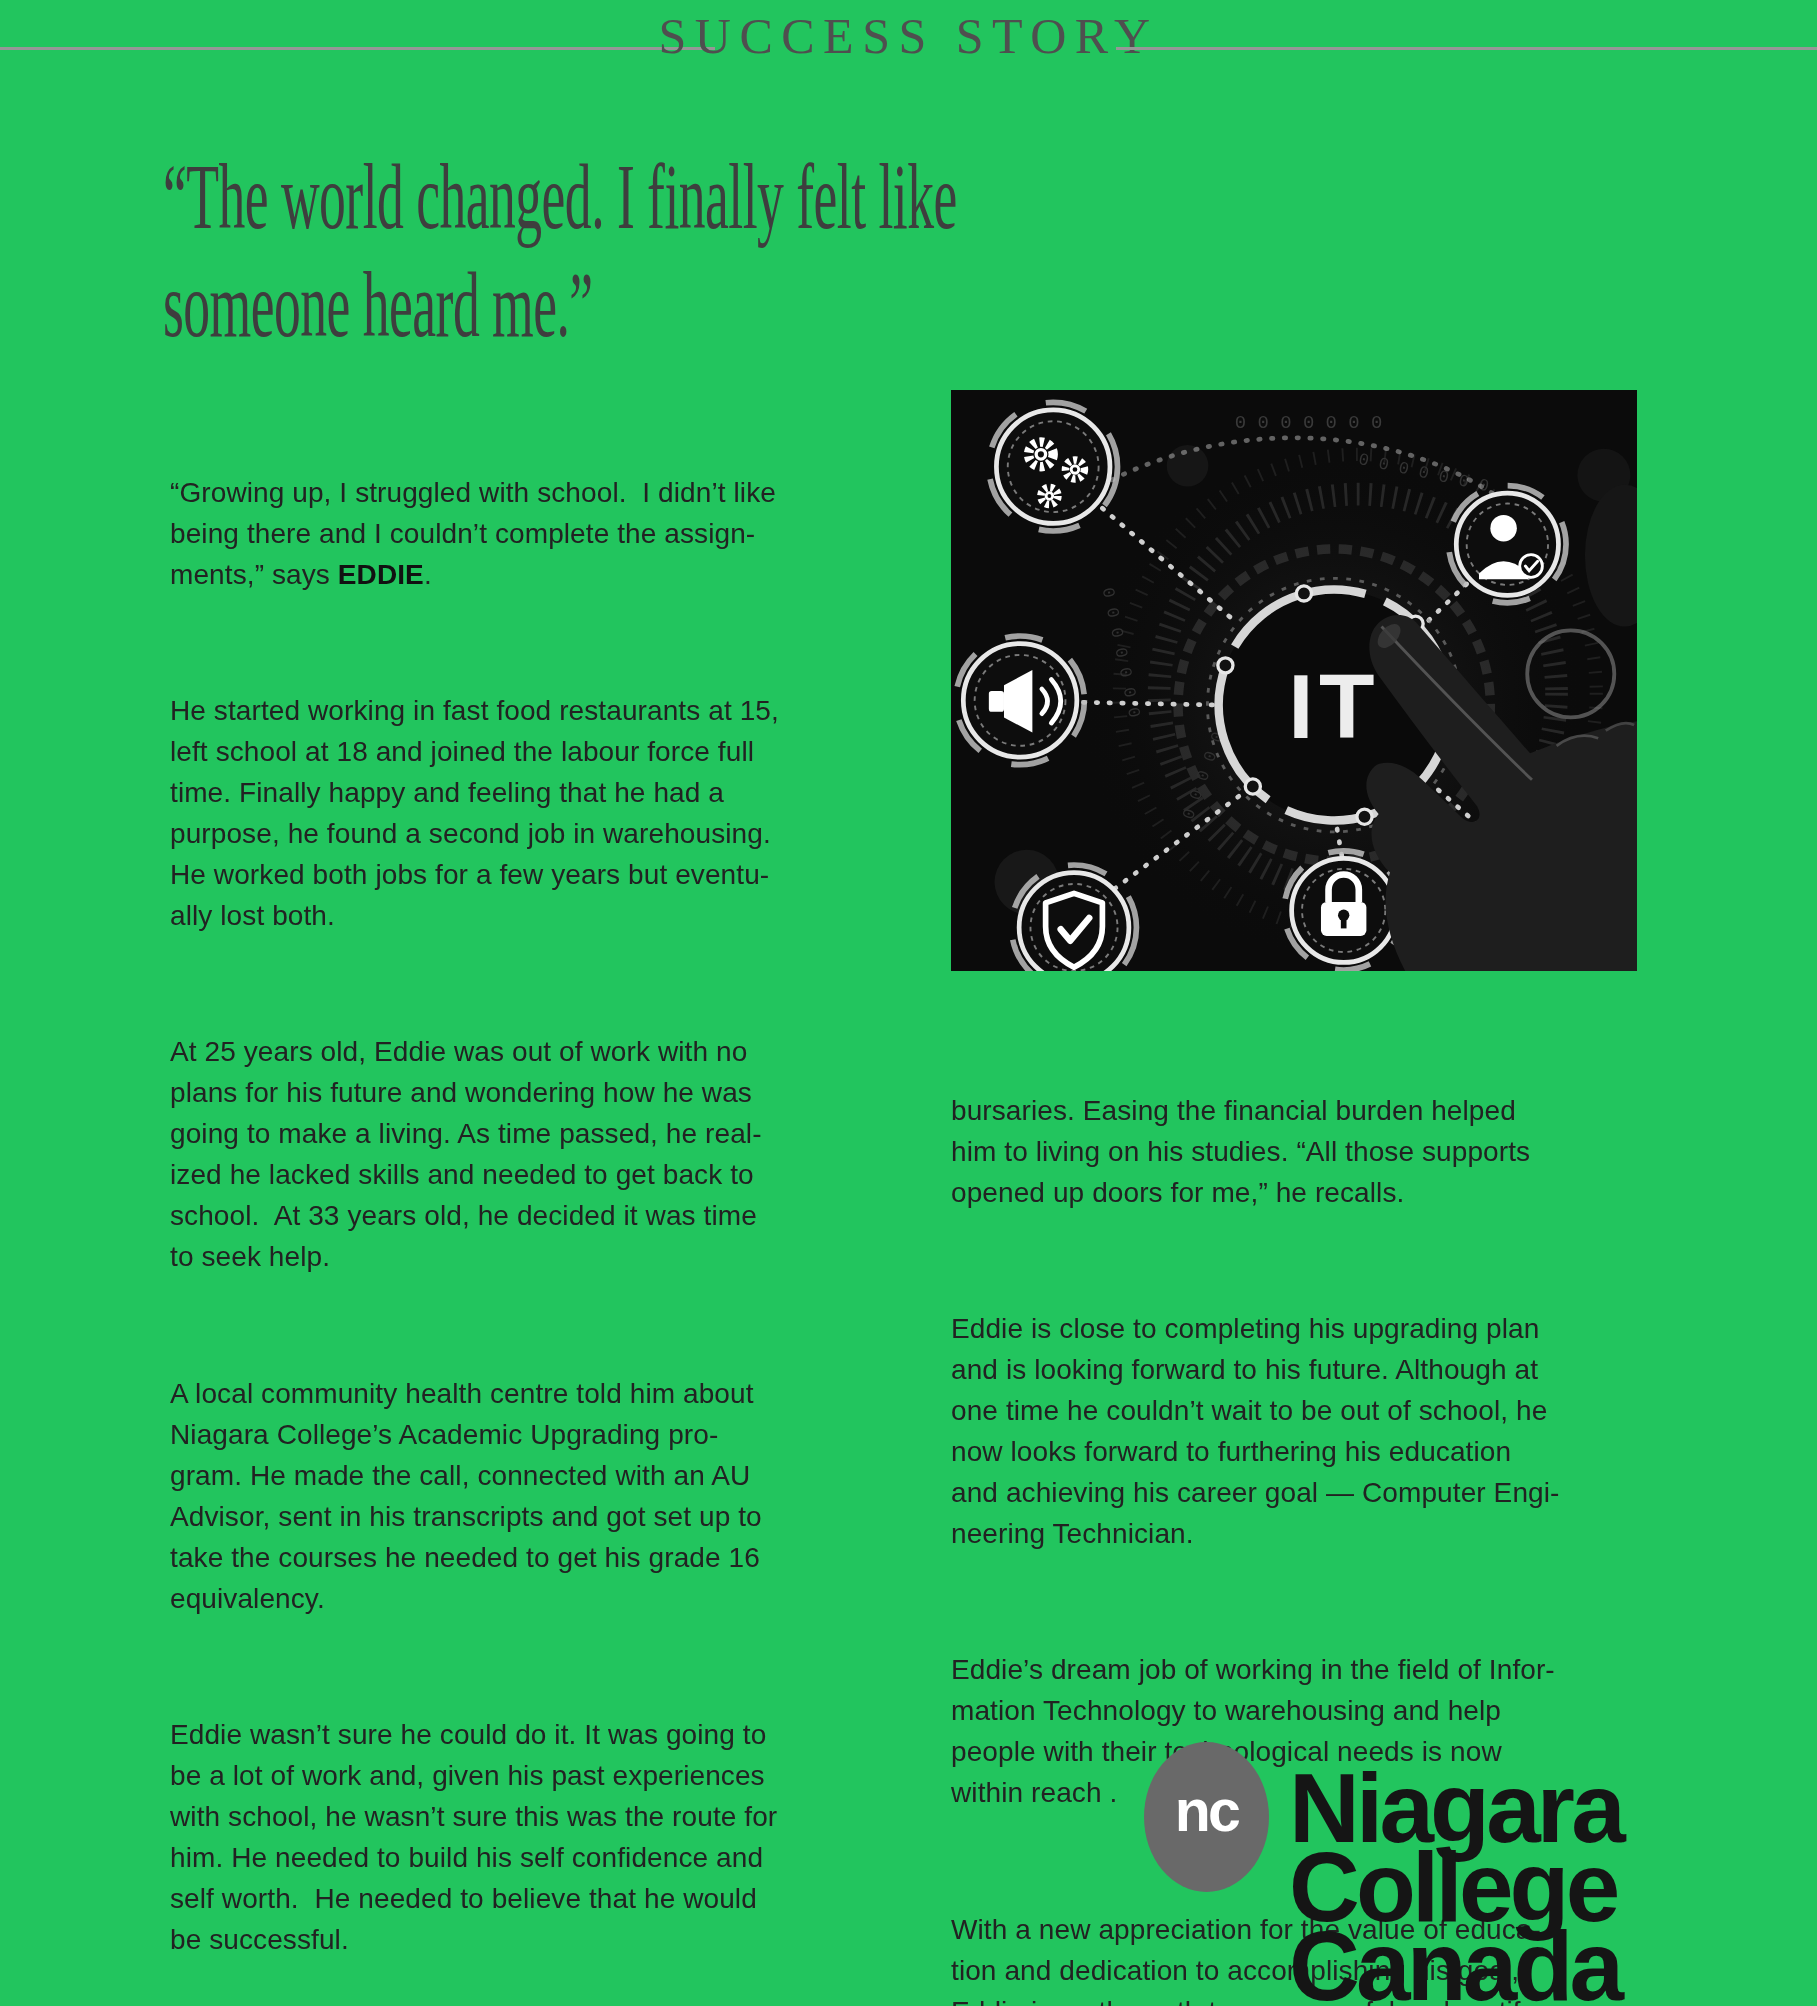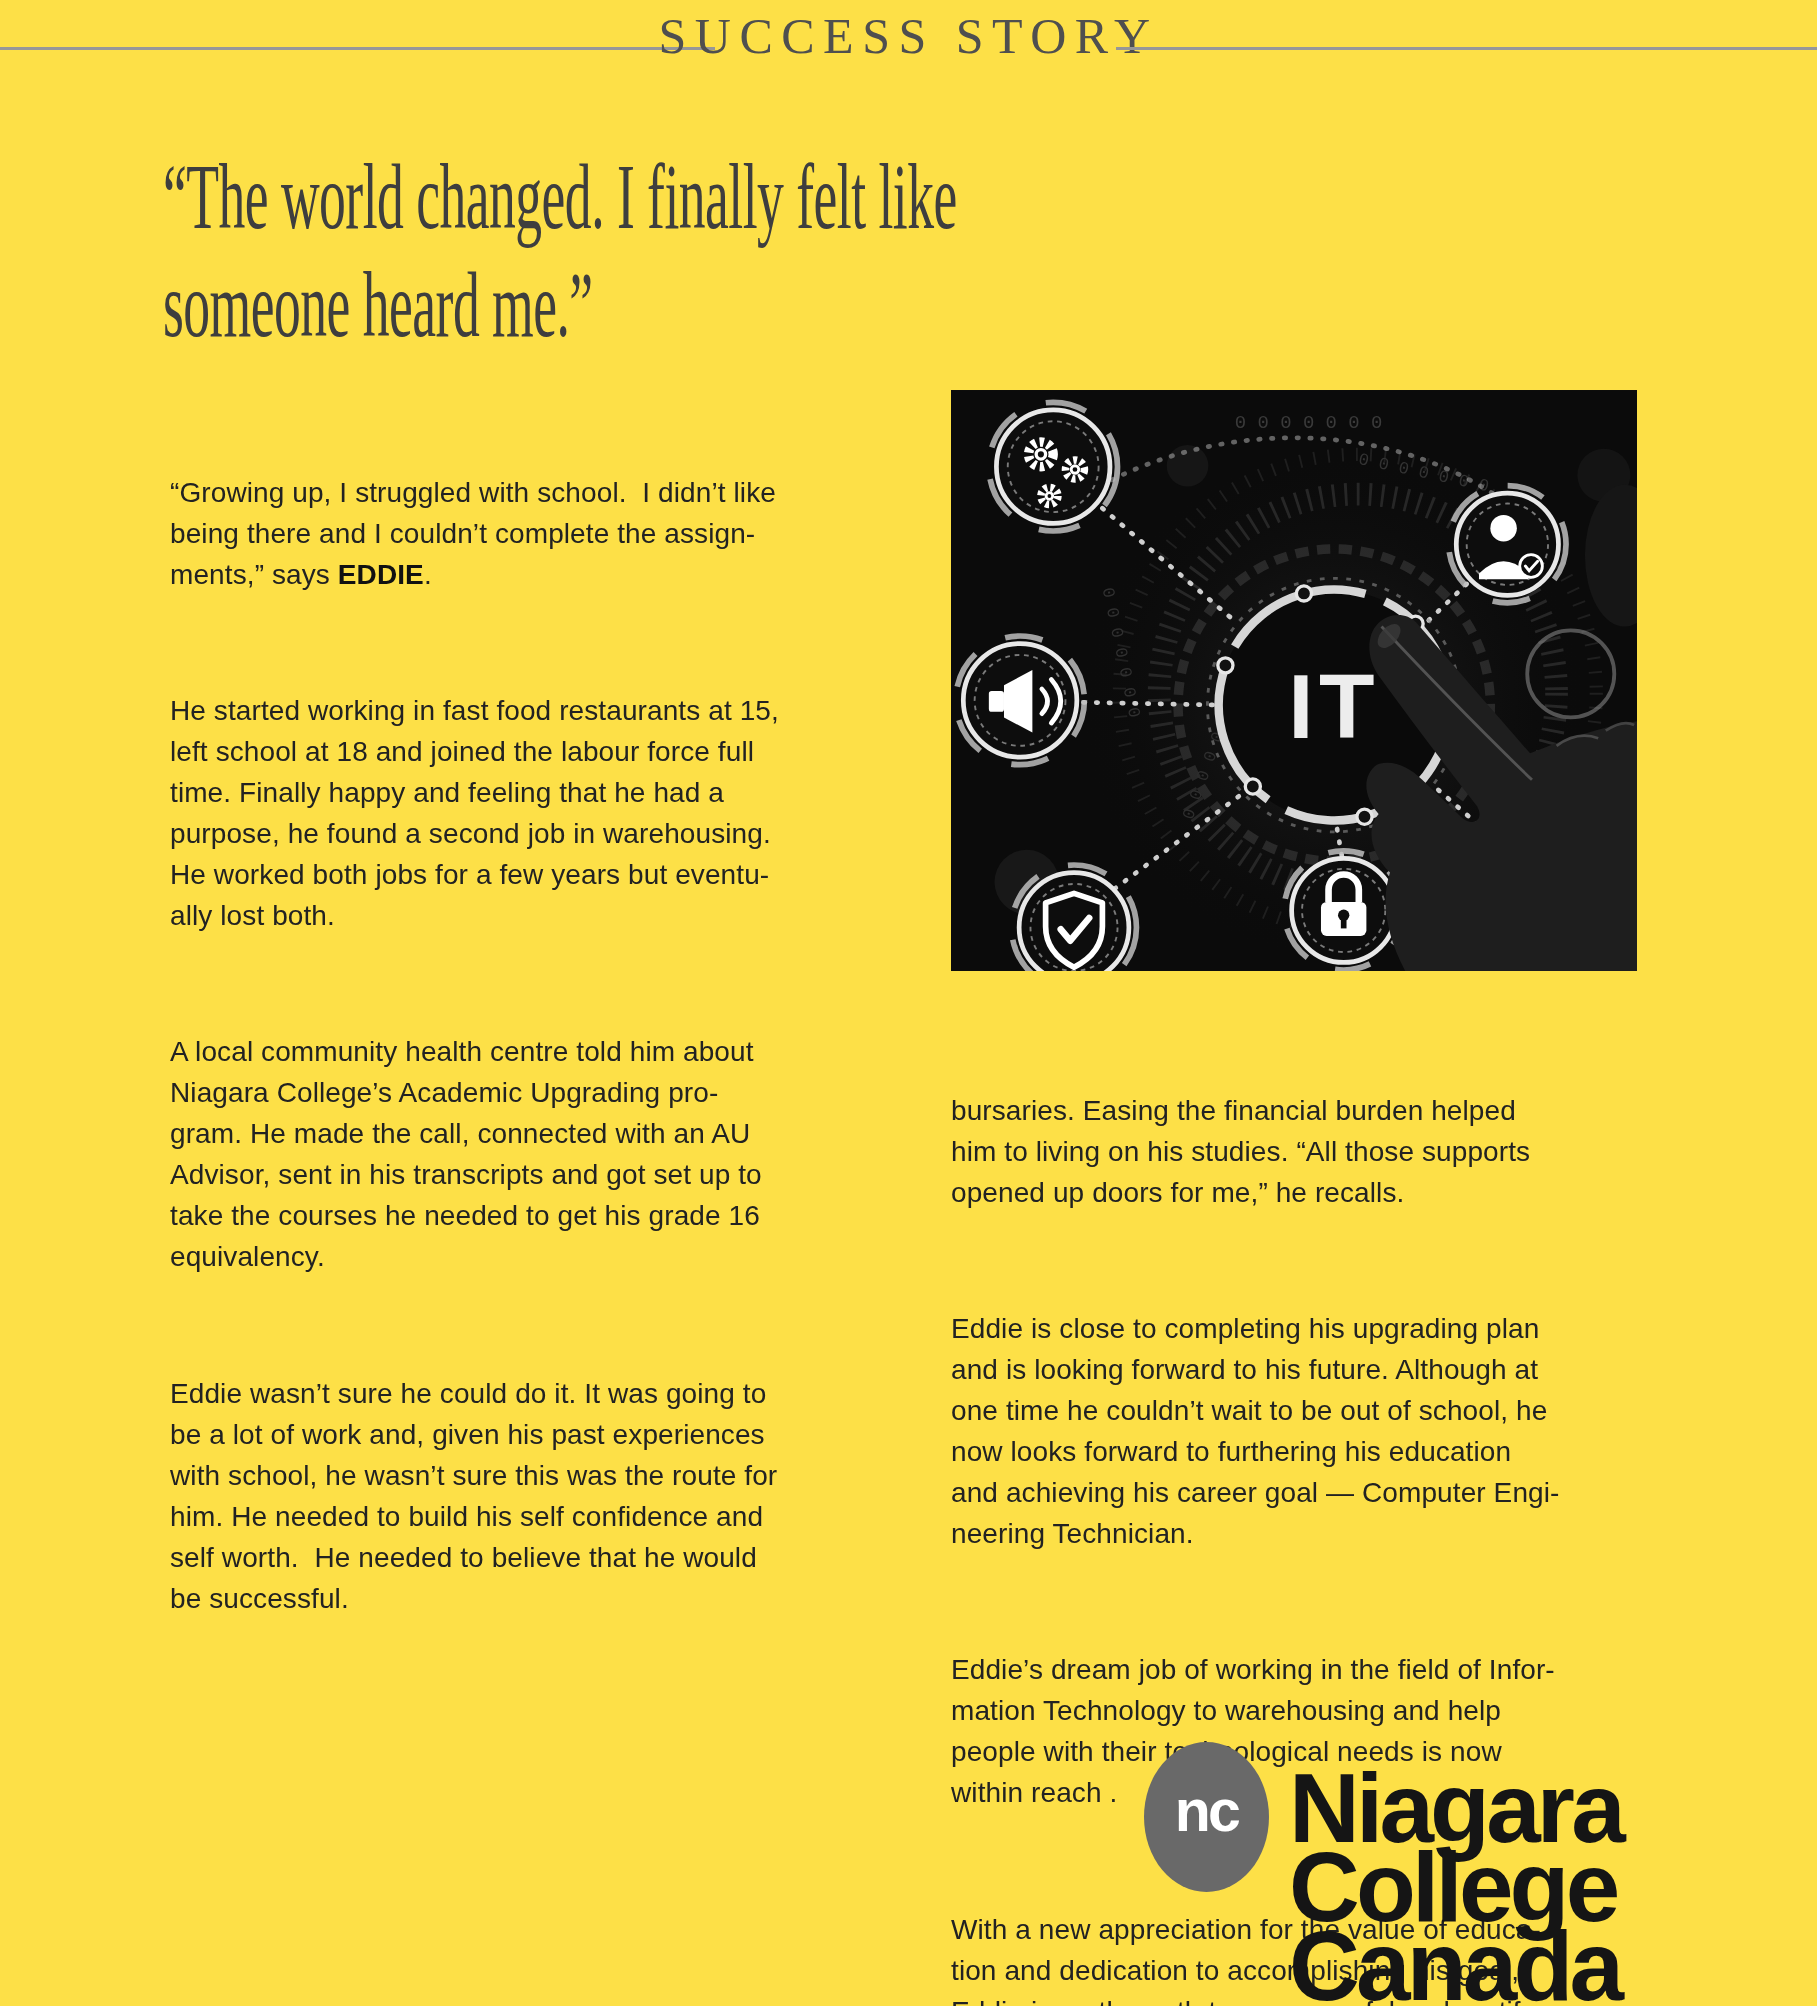--- a/index.html
+++ b/index.html
@@ -1,16 +1,16 @@
 <!DOCTYPE html>
 <html style="font-size:15px"><head>
 <meta charset="utf-8">
 <style>
   html,body{margin:0;padding:0;background:#ffffff;}
-  .page{position:relative;width:1817px;height:2006px;background:#fde047;overflow:hidden;
+  .page{position:relative;width:1817px;height:2006px;background:#22c55e;overflow:hidden;
         font-family:"Liberation Sans",sans-serif;}
 
   
   .kicker{position:absolute;top:7.6px;left:0;width:1817px;text-align:center;
           font-family:"Liberation Serif",serif;font-size:50px;line-height:57px;
           letter-spacing:8.5px;color:#4f4f4f;}
   .rule{position:absolute;top:47px;height:2.8px;background:#979797;}
   .rule-left{left:0;width:715px;}
   .rule-right{left:1116px;width:701px;}
 
@@ -57,20 +57,26 @@
   <div class="col col-left">
     <p><span>“Growing up, I struggled with school.  I didn’t like
 being there and I couldn’t complete the assign-
 ments,” says </span><strong>EDDIE</strong><span>.</span></p>
     <p>He started working in fast food restaurants at 15,
 left school at 18 and joined the labour force full
 time. Finally happy and feeling that he had a
 purpose, he found a second job in warehousing.
 He worked both jobs for a few years but eventu-
 ally lost both.</p>
+    <p>At 25 years old, Eddie was out of work with no
+plans for his future and wondering how he was
+going to make a living. As time passed, he real-
+ized he lacked skills and needed to get back to
+school.  At 33 years old, he decided it was time
+to seek help.</p>
     <p>A local community health centre told him about
 Niagara College’s Academic Upgrading pro-
 gram. He made the call, connected with an AU
 Advisor, sent in his transcripts and got set up to
 take the courses he needed to get his grade 16
 equivalency.</p>
     <p>Eddie wasn’t sure he could do it. It was going to
 be a lot of work and, given his past experiences
 with school, he wasn’t sure this was the route for
 him. He needed to build his self confidence and

